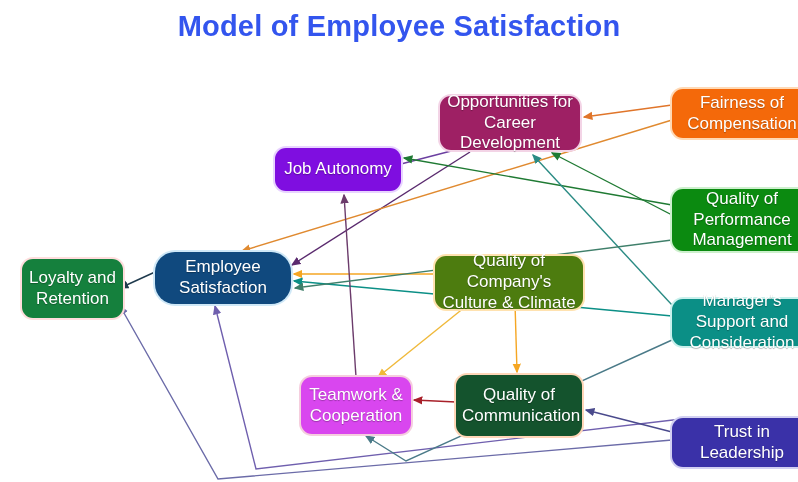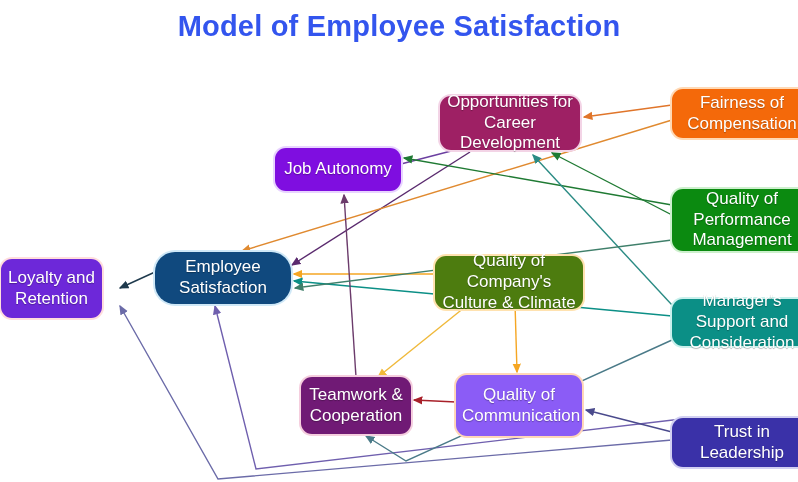--- a/index.html
+++ b/index.html
@@ -126,39 +126,39 @@
       <path d="M 672,205 L 404,158" fill="none" stroke="#1f7a33" stroke-width="1.4" marker-end="url(#ah10)"></path>
       <path d="M 672,215 L 552,153" fill="none" stroke="#1f7a33" stroke-width="1.4" marker-end="url(#ah10)"></path>
       <path d="M 672,305 L 533,155" fill="none" stroke="#2a8b84" stroke-width="1.4" marker-end="url(#ah11)"></path>
       <path d="M 672,105 L 584,117" fill="none" stroke="#e0752a" stroke-width="1.4" marker-end="url(#ah12)"></path>
       <path d="M 672,432 L 586,410" fill="none" stroke="#4a4a8c" stroke-width="1.4" marker-end="url(#ah13)"></path>
       <path d="M 672,440 L 218,479 L 120,306" fill="none" stroke="#6b6ba8" stroke-width="1.4" marker-end="url(#ah14)"></path>
       <path d="M 672,340 L 406,461 L 366,436" fill="none" stroke="#4a7a88" stroke-width="1.4" marker-end="url(#ah15)"></path>
       <path d="M 672,240 L 295,288" fill="none" stroke="#3f7f6a" stroke-width="1.4" marker-end="url(#ah16)"></path>
     </svg>
 
-<div class="node" style="left: 1px; top: 259px; width: 101px; height: 59px; background: #6d28d9; box-shadow: rgb(255, 221, 221) 0px 0px 0px 2px;">
+<div class="node" style="left: 22px; top: 259px; width: 101px; height: 59px; background: #15803d; box-shadow: rgb(255, 221, 221) 0px 0px 0px 2px;">
       <span>Loyalty and Retention</span>
     </div>
     <div class="node" style="left: 155px; top: 252px; width: 136px; height: 52px; background: rgb(16, 73, 126); box-shadow: rgb(207, 232, 247) 0px 0px 0px 2px; border-radius: 20px;">
       <span>Employee Satisfaction</span>
     </div>
     <div class="node" style="left: 275px; top: 139px; width: 126px; height: 43px; background: rgb(127, 14, 224); box-shadow: rgb(232, 211, 255) 0px 0px 0px 2px; margin-top: 9px;">
       <span>Job Autonomy</span>
     </div>
     <div class="node" style="left: 440px; top: 96px; width: 140px; height: 54px; background: rgb(158, 32, 100); box-shadow: rgb(243, 212, 230) 0px 0px 0px 2px;">
       <span>Opportunities for Career Development</span>
     </div>
     <div class="node" style="left: 435px; top: 256px; width: 148px; height: 53px; background: #4d7c0f; box-shadow: rgb(255, 226, 176) 0px 0px 0px 2px;">
       <span>Quality of Company's Culture &amp; Climate</span>
     </div>
-    <div class="node" style="left: 301px; top: 377px; width: 110px; height: 57px; background: #701a75; box-shadow: rgb(245, 206, 222) 0px 0px 0px 2px;">
+    <div class="node" style="left: 301px; top: 377px; width: 110px; height: 57px; background: #d946ef; box-shadow: rgb(245, 206, 222) 0px 0px 0px 2px;">
       <span>Teamwork &amp; Cooperation</span>
     </div>
-    <div class="node" style="left: 456px; top: 375px; width: 126px; height: 61px; background: #8b5cf6; box-shadow: rgb(255, 214, 184) 0px 0px 0px 2px;">
+    <div class="node" style="left: 456px; top: 375px; width: 126px; height: 61px; background: #14532d; box-shadow: rgb(255, 214, 184) 0px 0px 0px 2px;">
       <span>Quality of Communication</span>
     </div>
     <div class="node" style="left: 672px; top: 89px; width: 140px; height: 49px; background: rgb(244, 105, 10); box-shadow: rgb(255, 217, 181) 0px 0px 0px 2px;">
       <span>Fairness of Compensation</span>
     </div>
     <div class="node" style="left: 672px; top: 189px; width: 140px; height: 62px; background: rgb(11, 138, 16); box-shadow: rgb(205, 240, 205) 0px 0px 0px 2px;">
       <span>Quality of Performance Management</span>
     </div>
     <div class="node" style="left: 672px; top: 299px; width: 140px; height: 47px; background: rgb(11, 143, 134); box-shadow: rgb(201, 240, 236) 0px 0px 0px 2px;">
       <span>Manager's Support and Consideration</span>

